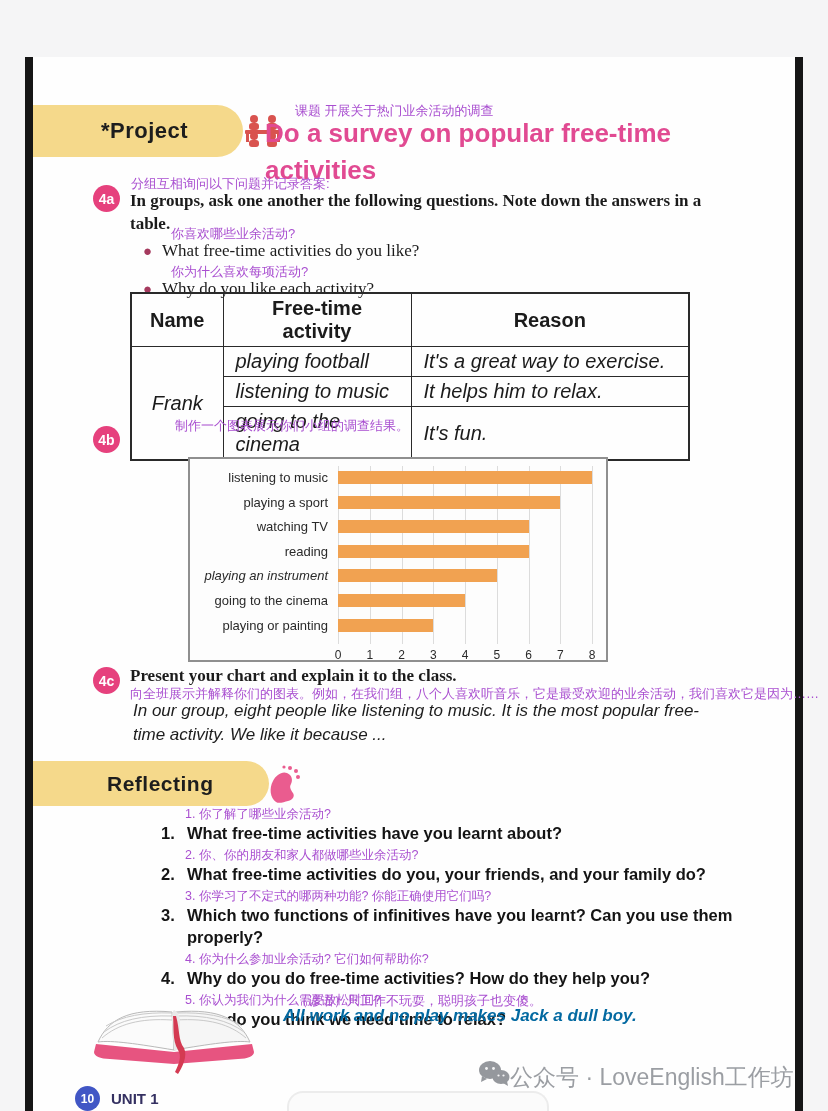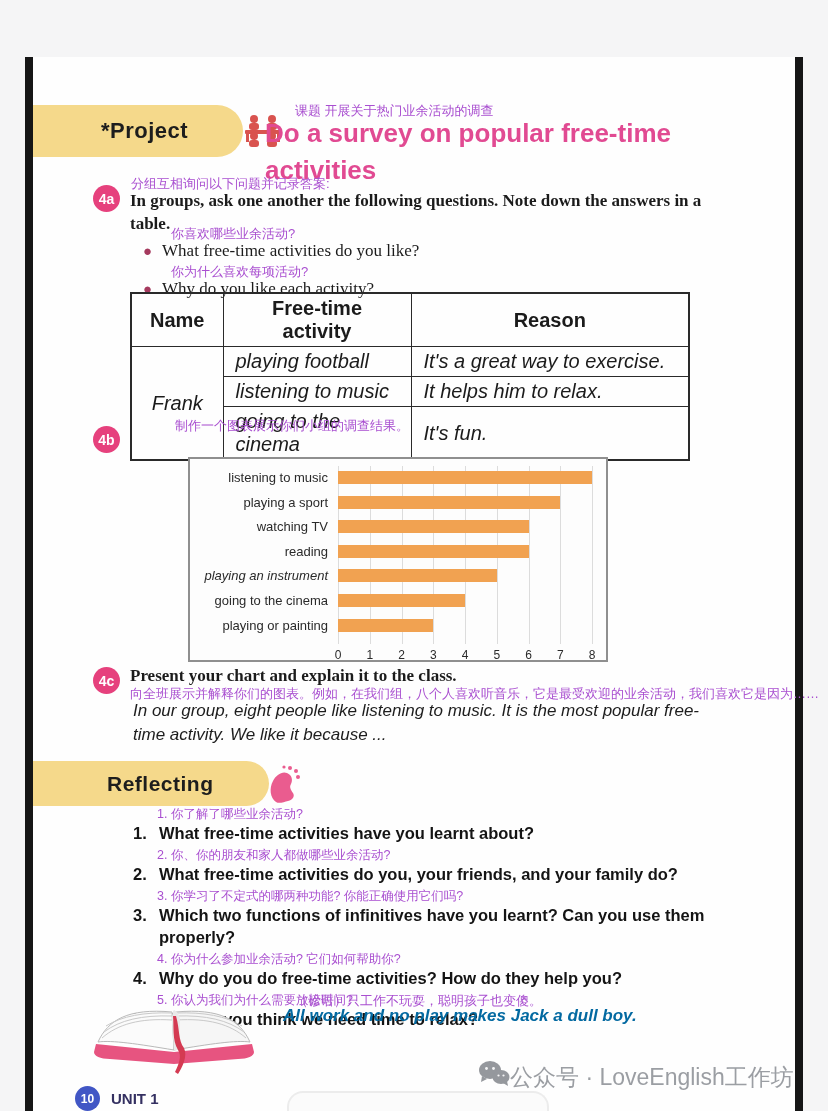--- a/index.html
+++ b/index.html
@@ -72,21 +72,21 @@
   .chart-bar { position:absolute; height:13px; background:#f1a251; }
   .chart-tick { position:absolute; font-size:12px; color:#2a2a2a; transform:translateX(-50%); }
 
   .head-4c    { position:absolute; left:97px; top:607px; }
   .caption-4c { position:absolute; left:97px; top:629px; white-space:nowrap; }
   .example-4c { position:absolute; left:100px; top:642px; width:578px;
                 font-style:italic; font-size:17px; color:#1d1d1d; line-height:24px; }
 
   
   .questions { position:absolute; left:100px; top:750px; width:610px; }
-  .q { margin-bottom:4px; }
+  .q { margin-bottom:4px;margin-left:28px; }
   .q-zh { margin-left:24px; font-size:12.5px; }
   .q-en { position:relative; padding-left:26px; font-size:16.5px; font-weight:bold;
           color:#141414; line-height:22px; }
   .q-num { position:absolute; left:0; }
 
   
   .book { position:absolute; left:55px; top:925px; }
   .proverb-zh { position:absolute; left:262px; top:936px; }
   .proverb-en { position:absolute; left:250px; top:949px; color:#0369a1;
                 font-size:17px; font-weight:bold; font-style:italic; }

